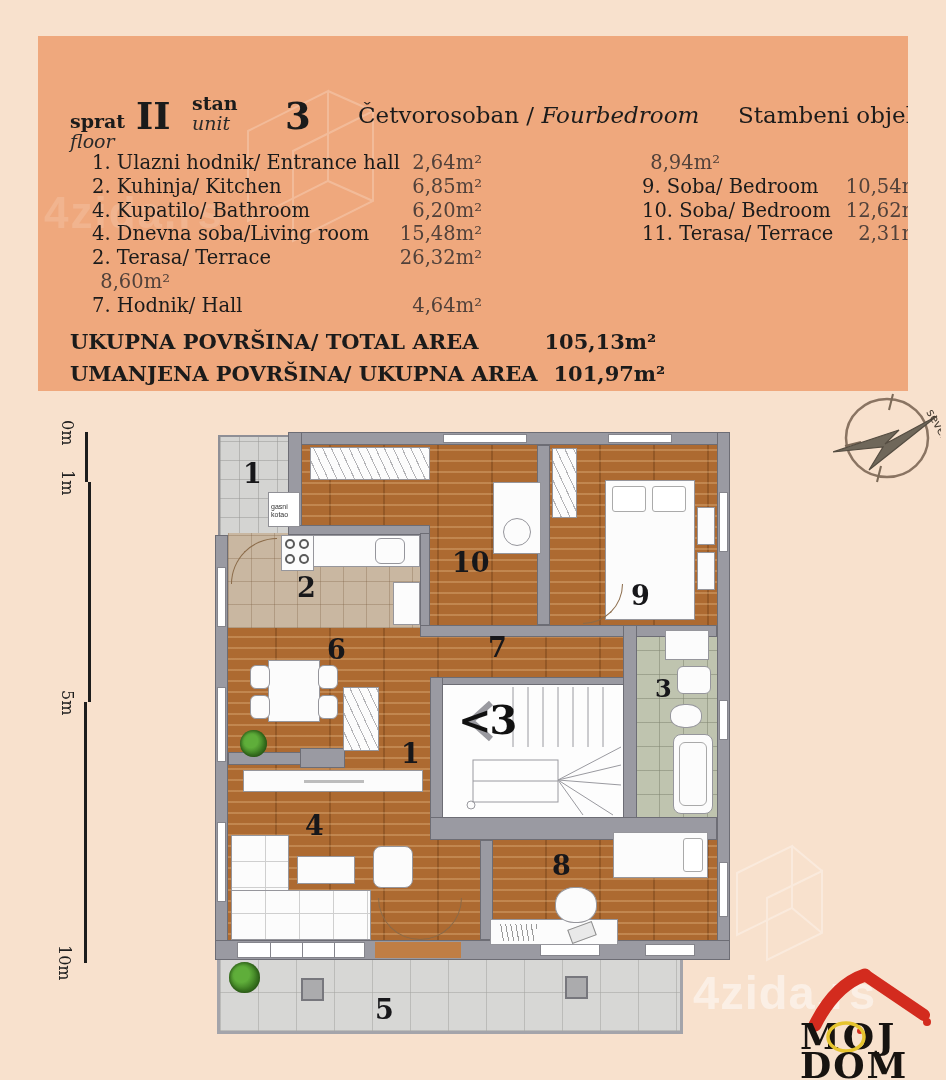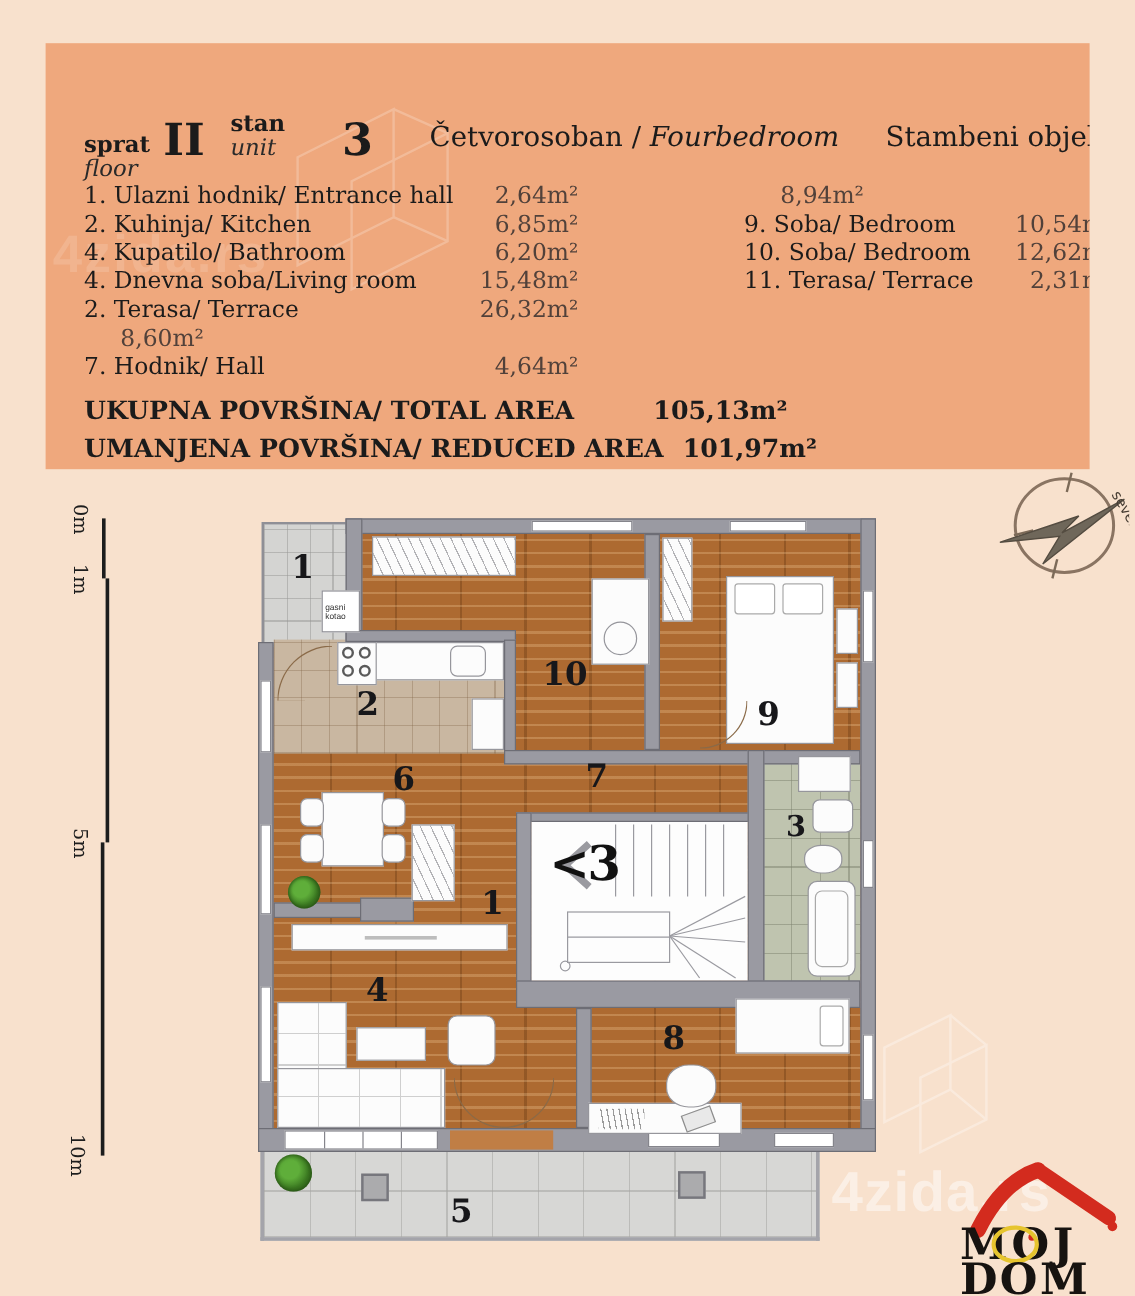--- a/index.html
+++ b/index.html
@@ -25,21 +25,21 @@
   .hdr-pair .en{font-style:italic;font-size:19px;color:#2a2a2a;}
   .hdr-num{position:absolute;font-size:37px;font-weight:bold;top:6px;}
   .hdr-type{position:absolute;left:288px;top:14px;font-size:23px;white-space:nowrap;}
   .hdr-type .it{font-style:italic;}
   .hdr-bldg{position:absolute;left:668px;top:14px;font-size:23px;white-space:nowrap;}
   .roomlist{position:absolute;left:32px;top:115px;width:820px;}
   .rcol{position:absolute;top:0;}
   .rcol.left{left:0;width:412px;}
   .rcol.right{left:550px;width:308px;}
   .rrow{display:flex;font-size:19.5px;line-height:23.8px;}
-  .rrow .nm{flex:1;white-space:nowrap;}
+  .rrow .nm{flex:1;white-space:nowrap;margin-left:22px;}
   .rrow .ar{width:100px;text-align:right;color:#51413a;}
   .totals{position:absolute;left:32px;top:290px;font-weight:bold;}
   .trow{font-size:21px;line-height:32px;white-space:nowrap;}
   .trow .tv{margin-left:66px;}
   .trow.second .tv{margin-left:16px;}
   
   .scale-seg{position:absolute;width:3px;background:#1d1d1d;}
   .scale-lbl{position:absolute;writing-mode:vertical-rl;font-size:16px;color:#1d1d1d;}
   
   .compass{position:absolute;left:833px;top:390px;}
@@ -193,21 +193,21 @@
         </div>
       <div class="rrow">
           <span class="nm">11. Terasa/ Terrace</span>
           <span class="ar">2,31m²</span>
         </div>
     </div>
   </div>
 
   <div class="totals">
     <div class="trow"><span>UKUPNA POVRŠINA/ TOTAL AREA</span><span class="tv">105,13m²</span></div>
-    <div class="trow second"><span>UMANJENA POVRŠINA/ REDUCED AREA</span><span class="tv">101,97m²</span></div>
+    <div class="trow second"><span>UMANJENA POVRŠINA/ UKUPNA AREA</span><span class="tv">101,97m²</span></div>
   </div>
 </div>
 
 <div>
   <div class="scale-seg" style="left:85px;top:432px;height:50px;"></div>
   <div class="scale-seg" style="left:88px;top:482px;height:220px;"></div>
   <div class="scale-seg" style="left:84px;top:702px;height:261px;"></div>
   <div class="scale-lbl" style="left:58px;top:420px;">0m</div>
   <div class="scale-lbl" style="left:58px;top:470px;">1m</div>
   <div class="scale-lbl" style="left:58px;top:690px;">5m</div>

